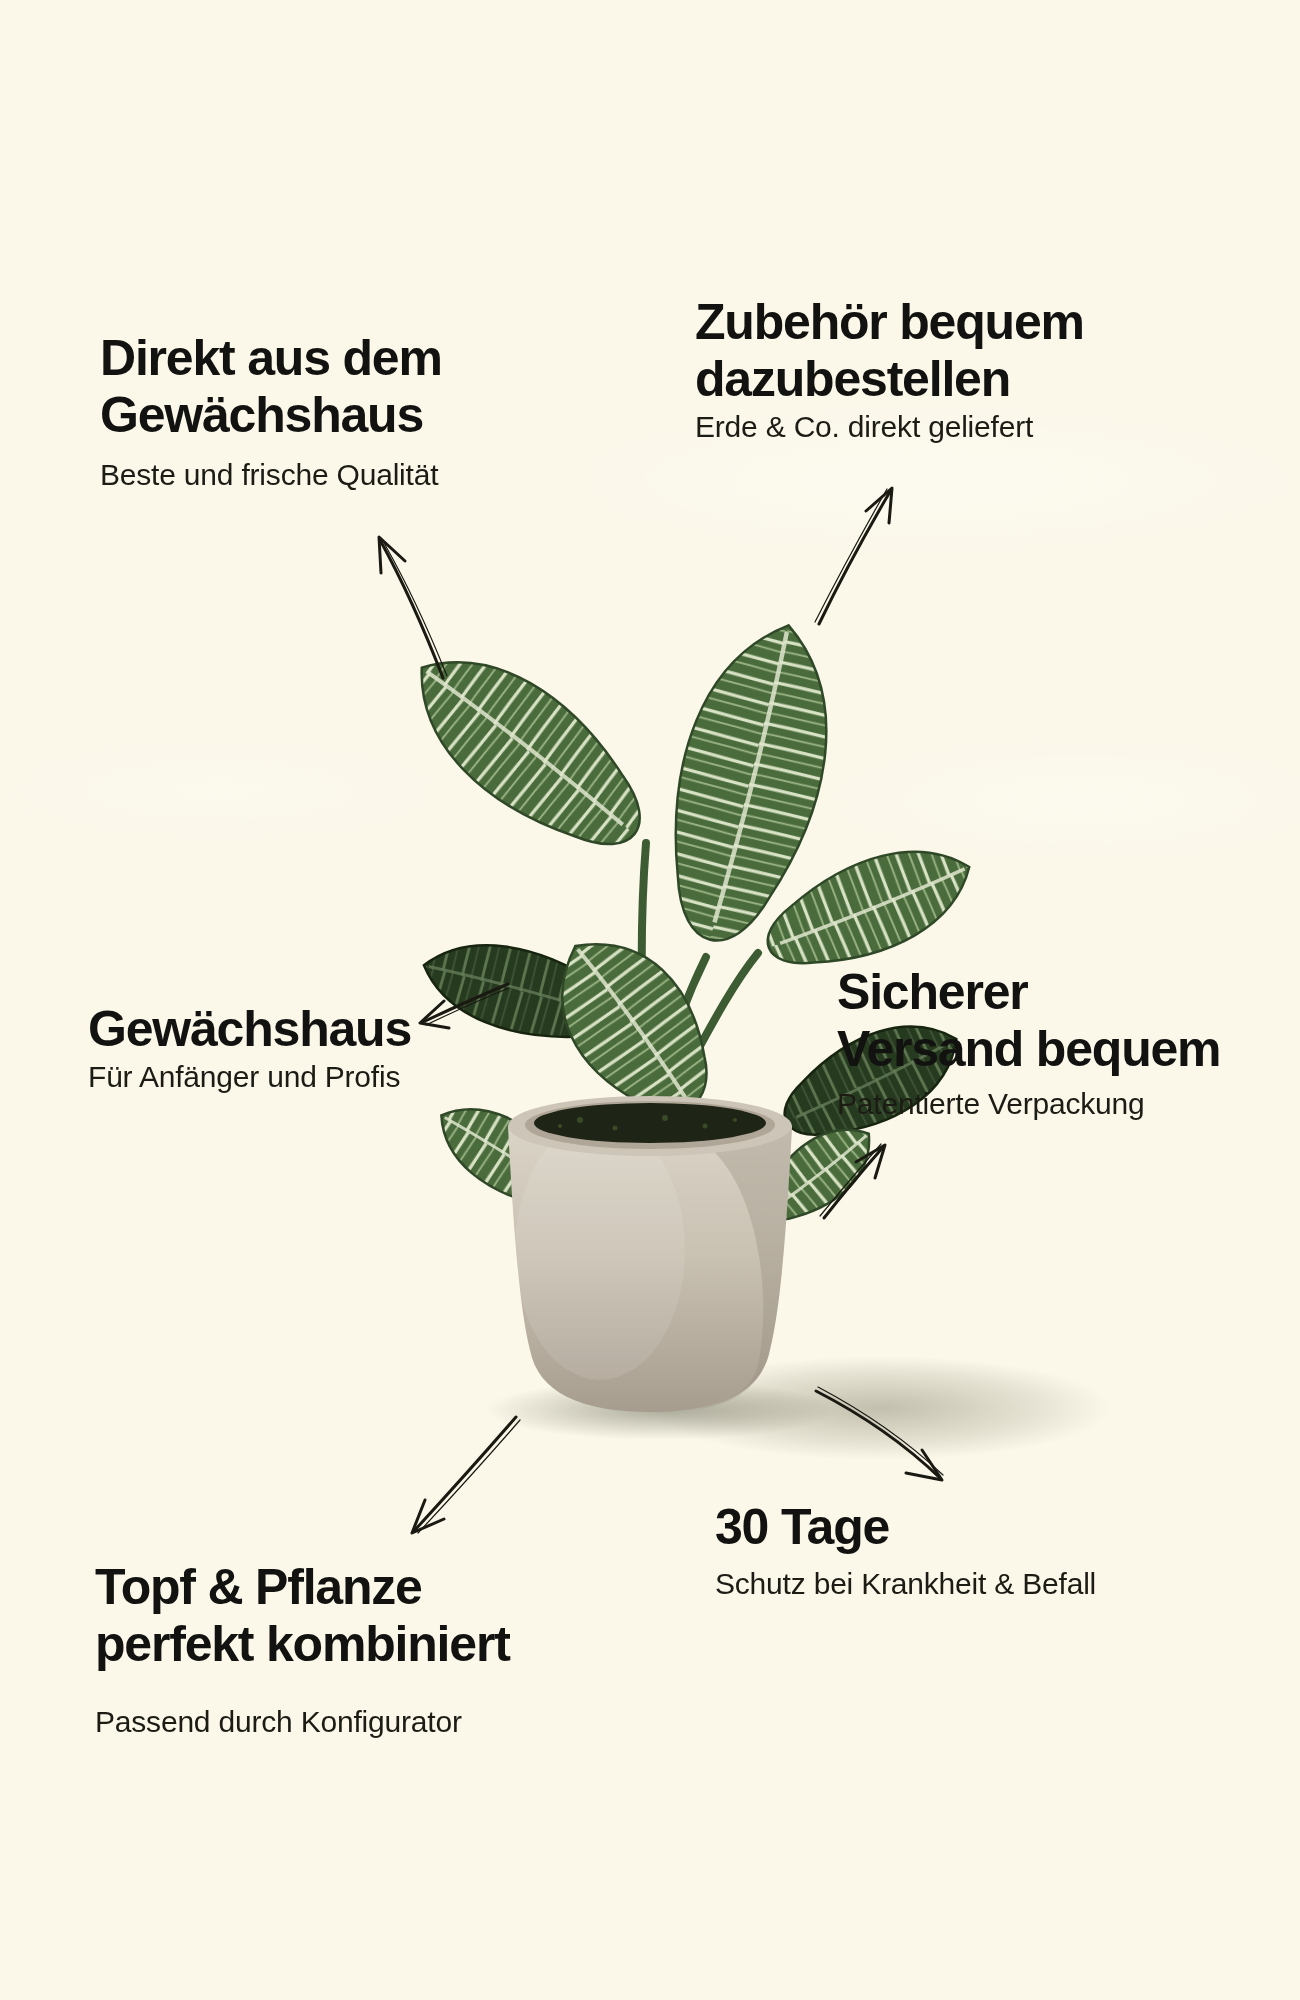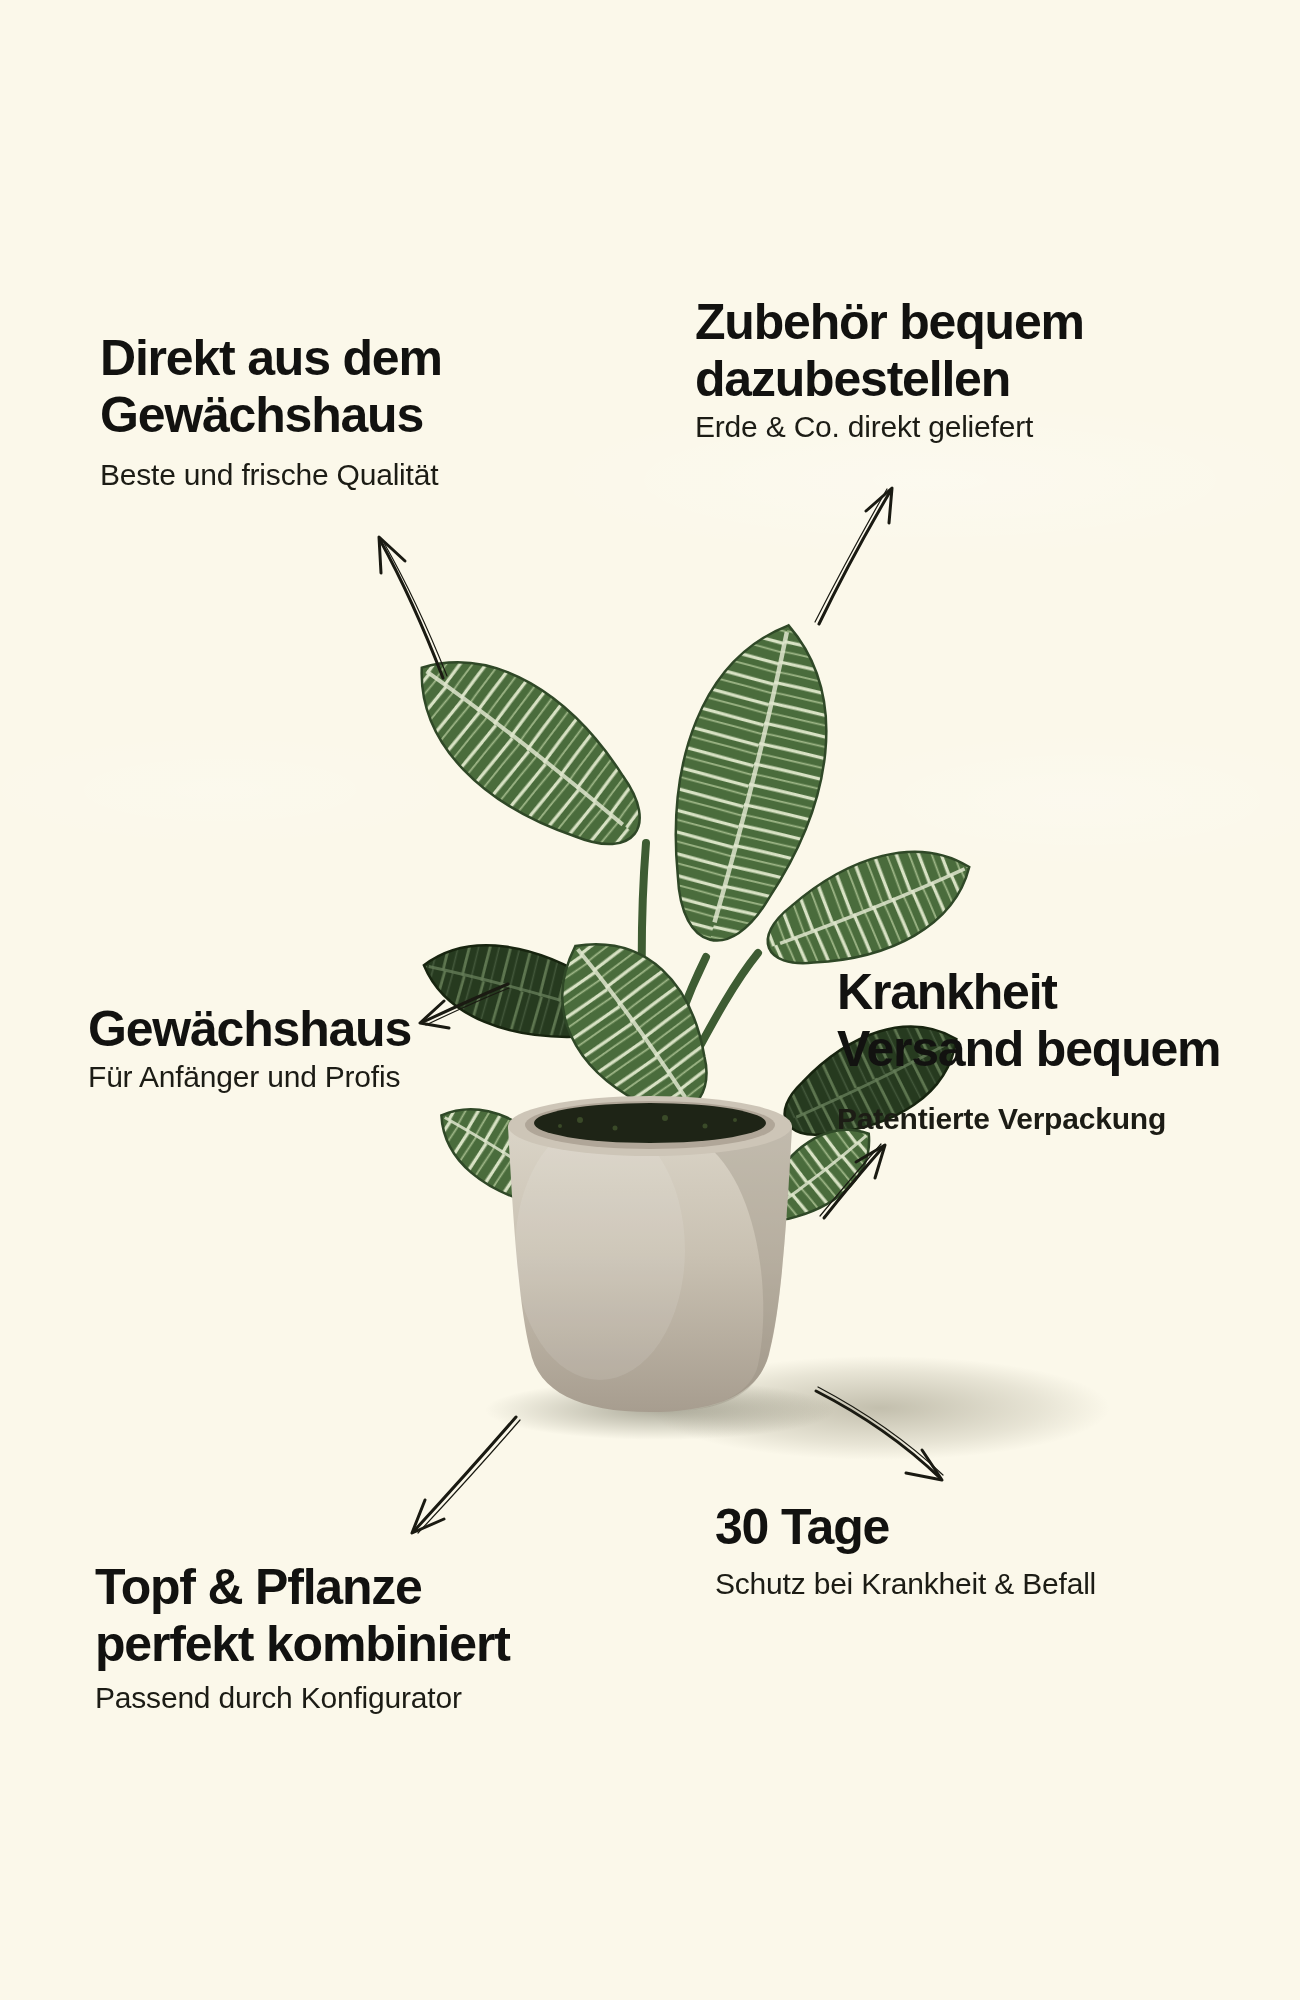--- a/index.html
+++ b/index.html
@@ -7,22 +7,22 @@
          font-family:"Liberation Sans",sans-serif;}
   .art{position:absolute;inset:0;width:1300px;height:2000px;display:block;}
   .feature{position:absolute;color:#15150F;}
   .feature h2{margin:0;font-family:"Liberation Sans",sans-serif;font-weight:700;
               font-size:50px;line-height:57px;letter-spacing:-1.2px;color:#121210;}
   .feature p{margin:0;font-family:"Liberation Sans",sans-serif;font-weight:400;
              font-size:30px;line-height:37px;letter-spacing:-0.2px;color:#1C1C15;}
   .f1{left:100px;top:330px;}  .f1 p{margin-top:12px;}
   .f2{left:695px;top:294px;}  .f2 p{}
   .f3{left:88px;top:1001px;}  .f3 p{}
-  .f4{left:837px;top:964px;}  .f4 p{margin-top:22px;font-weight:bold;}
-  .f5{left:95px;top:1559px;}  .f5 p{margin-top:6px;}
+  .f4{left:837px;top:964px;}  .f4 p{margin-top:7px;}
+  .f5{left:95px;top:1559px;}  .f5 p{margin-top:30px;}
   .f6{left:715px;top:1499px;} .f6 p{margin-top:9px;}
 </style>
 </head>
 <body>
 
 <div class="stage">
 
   <svg class="art" viewBox="0 0 1300 2000" aria-hidden="true">
     <defs>
       <pattern id="stripeL" width="300" height="21" patternUnits="userSpaceOnUse">
@@ -182,21 +182,21 @@
     <h2><span>Zubehör bequem</span><br><span>dazubestellen</span></h2>
     <p>Erde &amp; Co. direkt geliefert</p>
   </div>
 
   <div class="feature f3">
     <h2><span>Gewächshaus</span><br></h2>
     <p>Für Anfänger und Profis</p>
   </div>
 
   <div class="feature f4">
-    <h2><span>Krankheit</span><br><span>Versand bequem</span></h2>
+    <h2><span>Sicherer</span><br><span>Versand bequem</span></h2>
     <p>Patentierte Verpackung</p>
   </div>
 
   <div class="feature f5">
     <h2><span>Topf &amp; Pflanze</span><br><span>perfekt kombiniert</span></h2>
     <p>Passend durch Konfigurator</p>
   </div>
 
   <div class="feature f6">
     <h2><span>30 Tage</span><br></h2>

